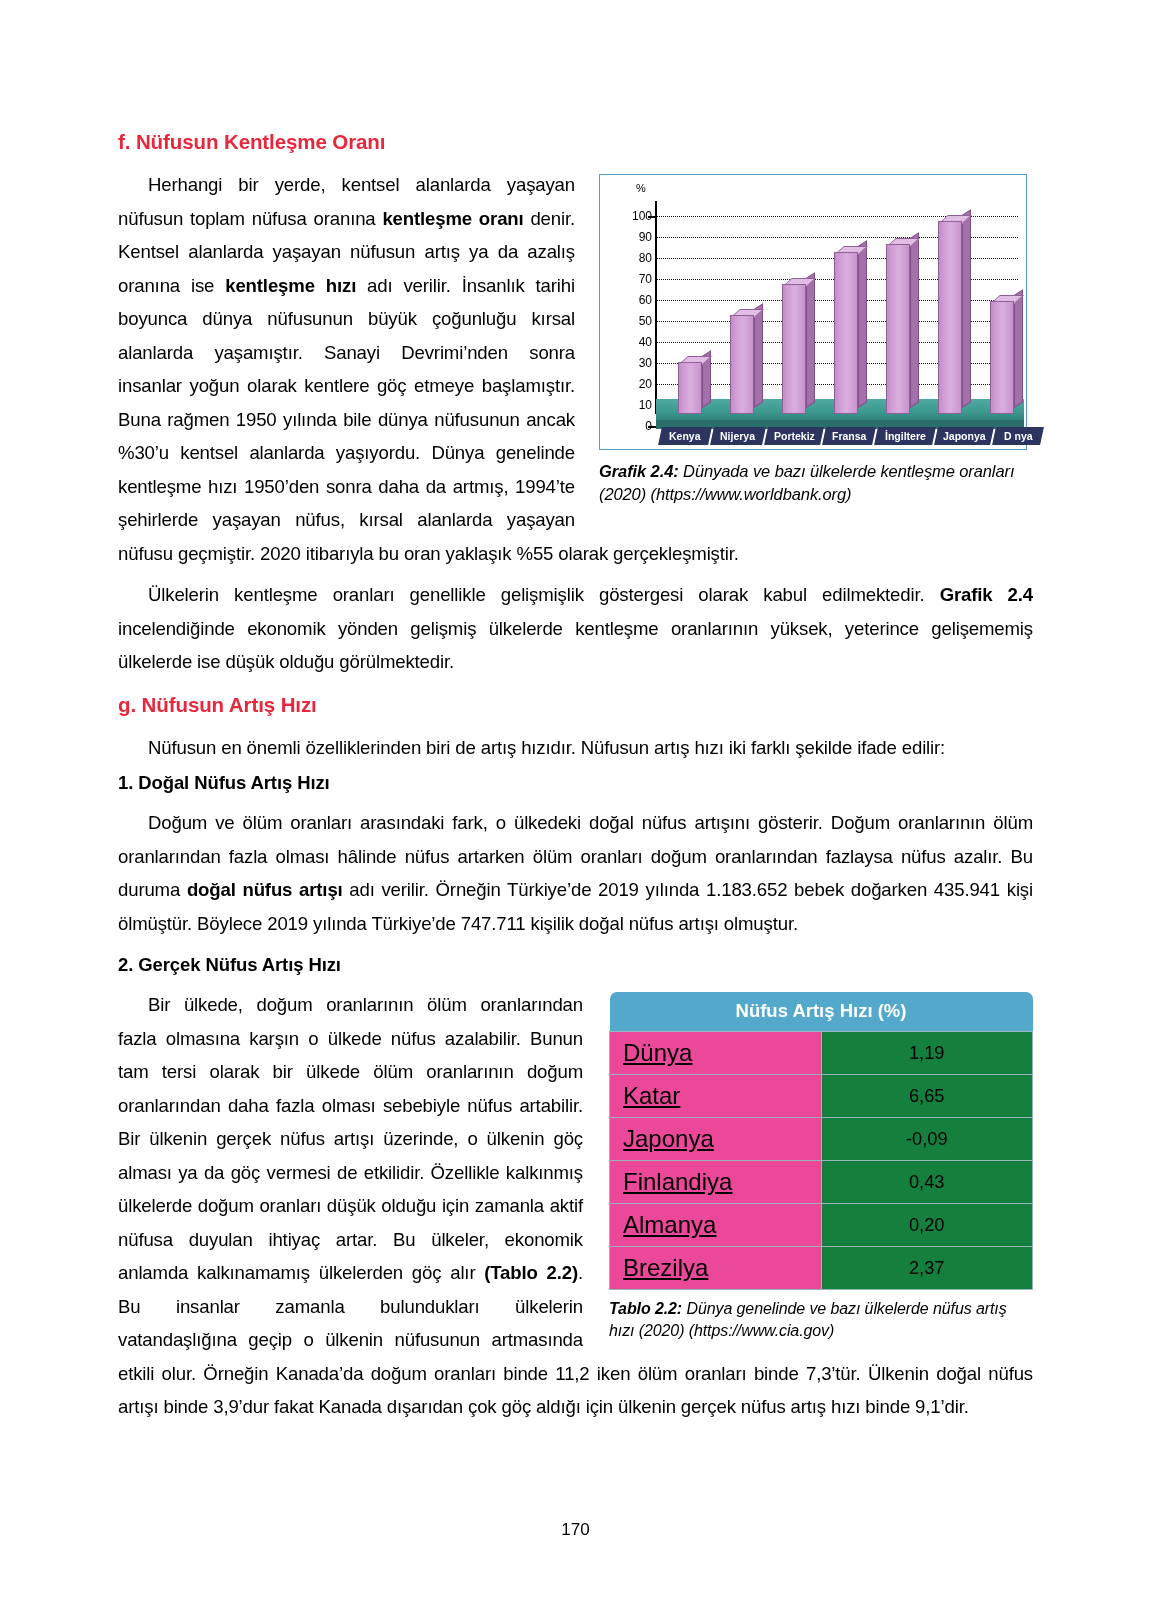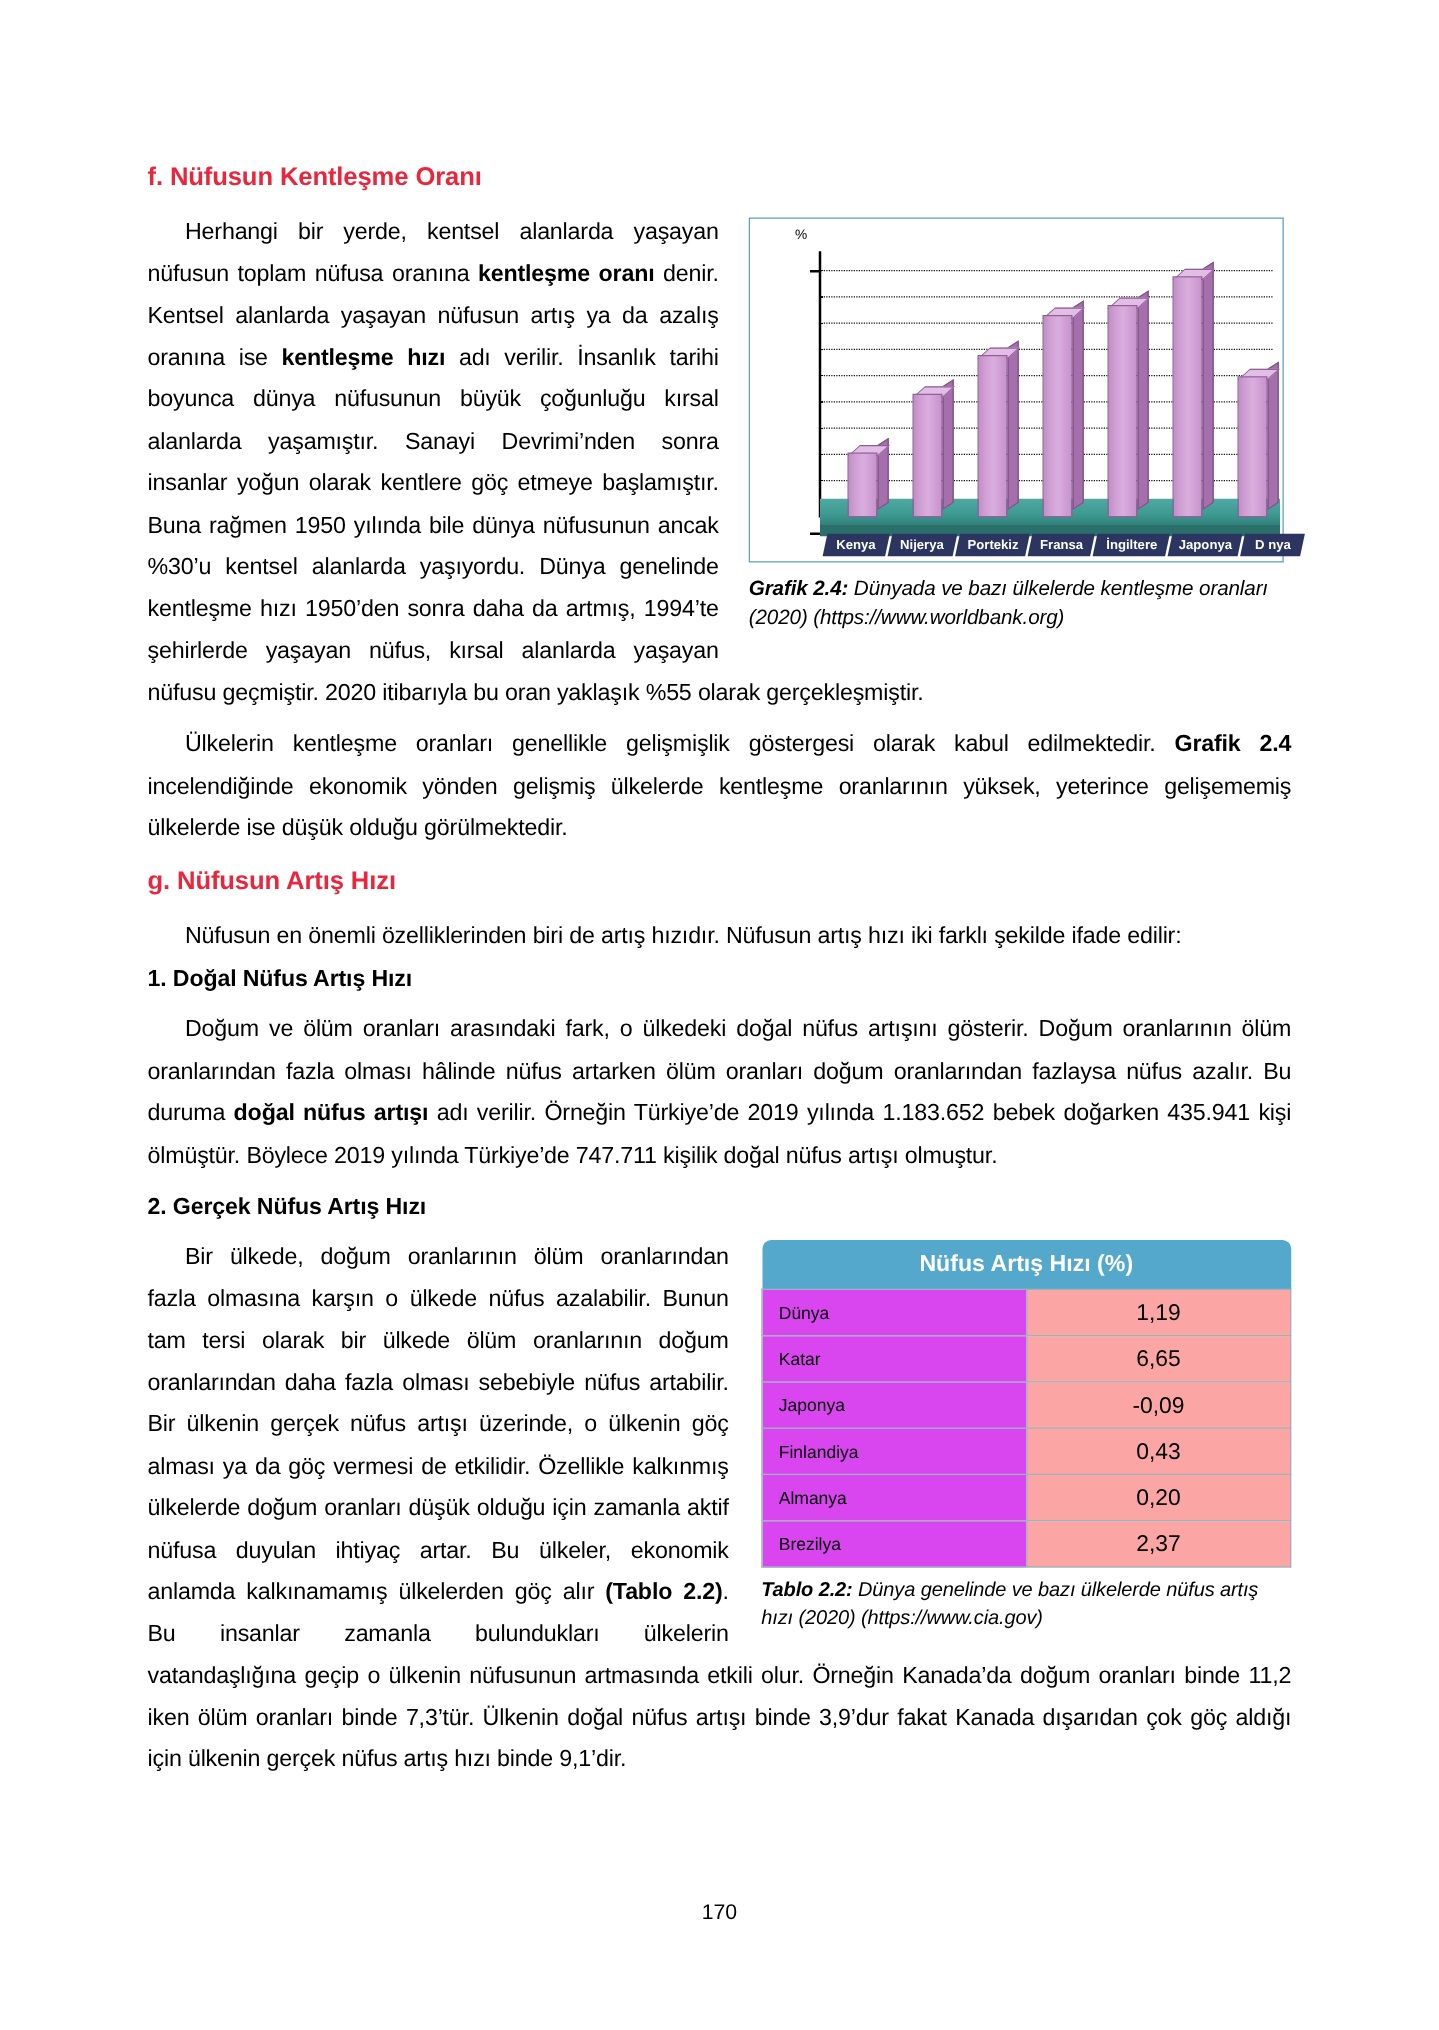--- a/index.html
+++ b/index.html
@@ -220,27 +220,28 @@
     color: #ffffff;
     font-weight: bold;
     font-size: 18.5px;
     text-align: center;
     padding: 8px 0 9px 0;
     border-radius: 7px 7px 0 0;
   }
   .tbl td.c1 {
     width: 232px;
     border: 1px solid #9ab4bb;
-    background: #d946ef;
-    font-size: 14px;
+    background: #ec4899;
+    font-size: 24px;
     padding: 7px 0 7px 13px;
+    text-decoration: underline;
   }
   .tbl td.c2 {
     border: 1px solid #9ab4bb;
-    background: #fca5a5;
+    background: #15803d;
     font-size: 18.3px;
     padding: 7px 0 7px 0;
     text-align: center;
   }
 
   .pagenum {
     position: absolute;
     left: 0;
     top: 1520px;
     width: 1151px;
@@ -272,20 +273,33 @@
           <div class="gridline" style="top:146px"></div>
           <div class="gridline" style="top:167px"></div>
           <div class="gridline" style="top:188px"></div>
           <div class="gridline" style="top:209px"></div>
           <div class="gridline" style="top:230px"></div>
 
           <div class="axis-v"></div>
           <div class="axis-h" style="top:41px"></div>
           <div class="axis-h" style="top:251px"></div>
 
+          <div class="ylabels">
+            <div class="ytick" style="top:36px">100</div>
+            <div class="ytick" style="top:57px">90</div>
+            <div class="ytick" style="top:78px">80</div>
+            <div class="ytick" style="top:99px">70</div>
+            <div class="ytick" style="top:120px">60</div>
+            <div class="ytick" style="top:141px">50</div>
+            <div class="ytick" style="top:162px">40</div>
+            <div class="ytick" style="top:183px">30</div>
+            <div class="ytick" style="top:204px">20</div>
+            <div class="ytick" style="top:225px">10</div>
+            <div class="ytick" style="top:246px">0</div>
+          </div>
 
           <div class="floor"></div>
           <div class="floor-front"></div>
 
           <div class="plot">
             <div class="bar" style="left:22px;height:52px">
               <div class="side"></div>
               <div class="top"></div>
               <div class="face"></div>
             </div>

